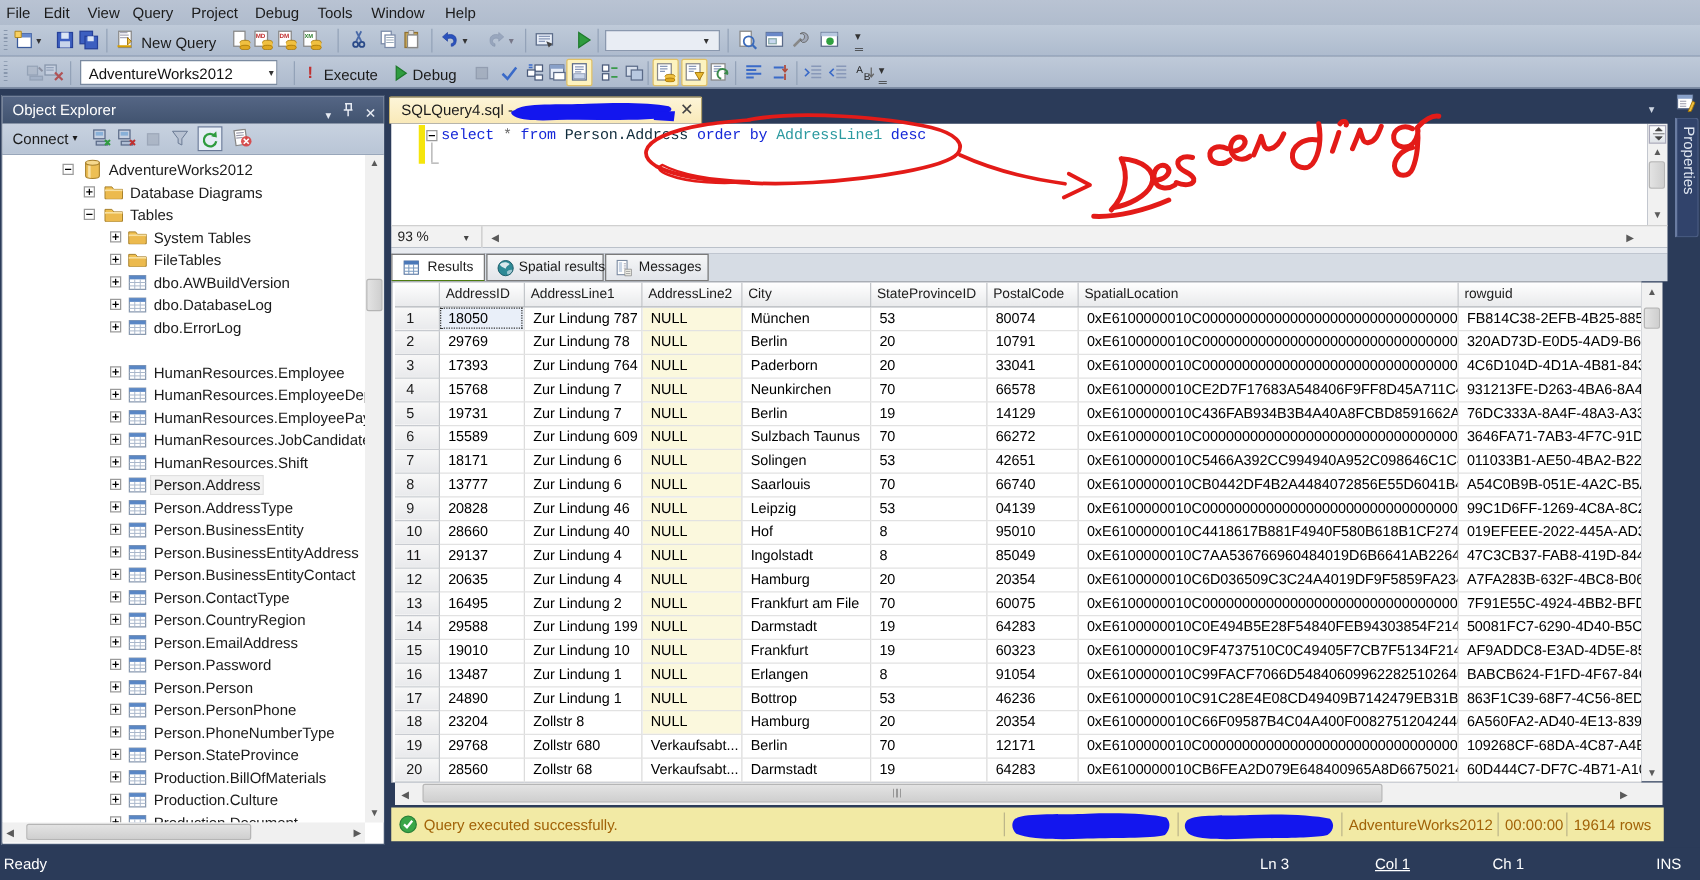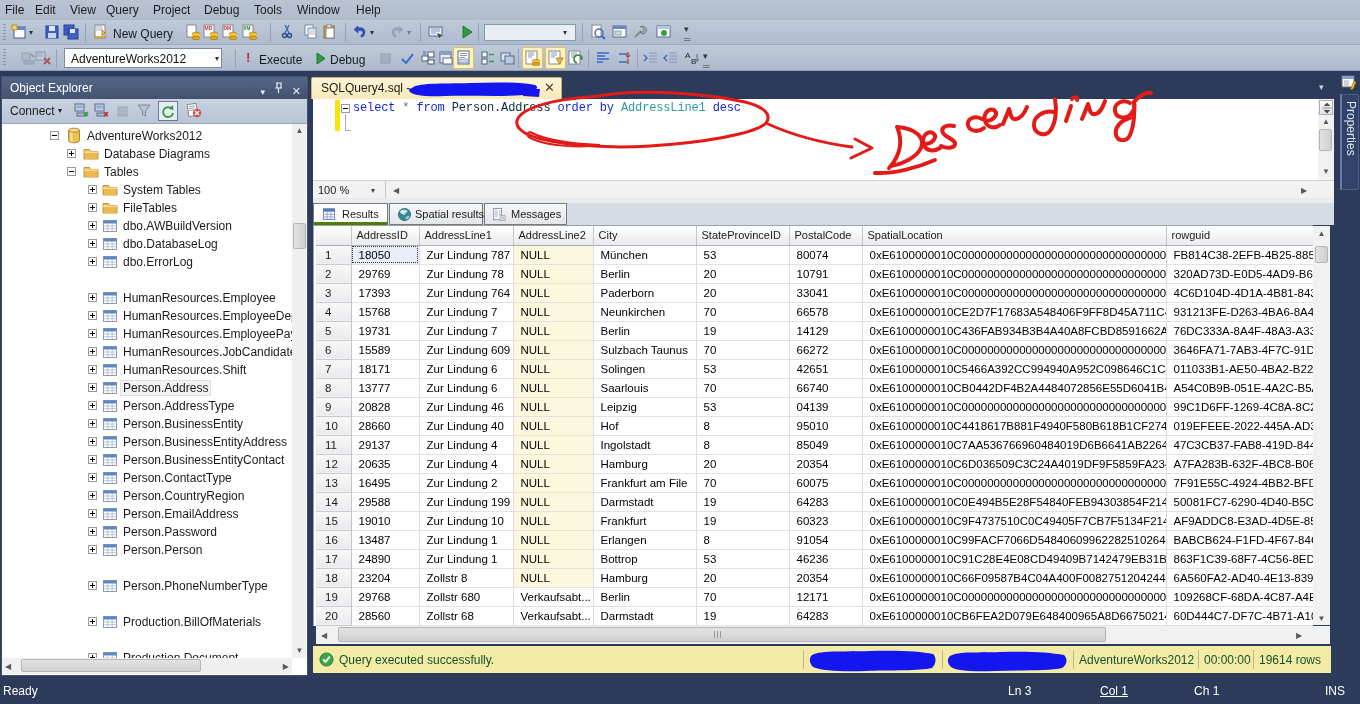--- a/index.html
+++ b/index.html
@@ -36,33 +36,33 @@
 .sbarrow { position:absolute; font-size:8px; color:#5a5a5a; text-align:center; }
 
 #doctab { left:311px; top:77px; width:251px; height:22px; background:linear-gradient(#fdf5d8,#f9e9b8); border:1px solid #c9b26a; border-bottom:none; border-radius:2px 2px 0 0; font-size:12px; color:#1b1b1b; }
 #editor { left:313px; top:99px; width:1005px; height:81px; background:#fff; }
 #edyellow { left:335px; top:100px; width:5px; height:31px; background:#f5e50c; }
 #edvsb { left:1318px; top:99px; width:16px; height:81px; background:#f1f1f1; }
 #edhbar { left:313px; top:180px; width:1021px; height:18px; background:#f2f2f2; border-top:1px solid #d0d0d0; }
 #rsplit { left:313px; top:198px; width:1021px; height:5px; background:#e8ebf0; }
 #rtabs { left:313px; top:203px; width:1021px; height:22px; background:#d6dce4; }
 .rtab { position:absolute; top:0; height:22px; white-space:nowrap; border:1px solid #7a7a7a; background:linear-gradient(#f6f7f8,#e2e5ea); font-size:11px; color:#1b1b1b; }
-.rtab.active { background:#fff; border-bottom:3px solid #4d7c0f; }
+.rtab.active { background:#fff; border-bottom:1px solid #4d7c0f; }
 
 #grid { left:313px; top:225px; width:1000px; height:401px; background:#fff; border-left:1px solid #9aa0a8; border-top:1px solid #9aa0a8; overflow:hidden; }
 #gtable { border-collapse:collapse; table-layout:fixed; width:997px; margin-left:2px; font-size:11.5px; color:#000; }
 #gtable th { font-size:11px; background:linear-gradient(#ffffff,#e9eaec); border-right:1px solid #c3c6ca; border-bottom:1px solid #aeb2b8; font-weight:normal; text-align:left; padding:0 0 0 5px; height:19px; color:#1b1b1b; }
 #gtable td { border-right:1px solid #dcdcdc; border-bottom:1px solid #e2e2e2; height:19px; padding:0 0 0 7px; white-space:nowrap; overflow:hidden; }
 #gtable td.rn { background:linear-gradient(#f8f8f8,#e9eaec); border-right:1px solid #c3c6ca; border-bottom:1px solid #c8cbd0; padding-left:9px; color:#1b1b1b; }
 #gtable td.nl { background:#fbf8dd; }
 #gtable td.sel { background:#e9eff9; outline:1px dotted #333; outline-offset:-2px; }
 #gvsb { left:1313px; top:226px; width:17px; height:399px; background:#f1f1f1; }
 #ghsb { left:316px; top:626px; width:1014px; height:18px; background:#f1f1f1; }
 
-#ystatus { left:313px; top:646px; width:1018px; height:27px; background:#f2eaa5; font-size:12px; color:#14532d; }
+#ystatus { left:313px; top:646px; width:1018px; height:27px; background:#f2eaa5; font-size:12px; color:#a16207; }
 #statusbar { left:0; top:678px; width:1360px; height:26px; background:#2b3b59; color:#fff; font-size:12px; }
 #props { left:1338px; top:72px; width:22px; height:606px; }
 
 #overlay { left:0; top:0; width:1360px; height:704px; pointer-events:none; }
 </style>
 </head>
 <body>
 <div id="root">
   <div id="menubar" class="abs">
     <span style="left:5px">File</span>
@@ -531,37 +531,64 @@
         </div>
       <div class="trow" style="left:0;top:417px;width:290px">
           <span class="pm plus" style="left:86px"></span>
           <svg class="ticn" style="left:100px" viewBox="0 0 16 16">
             <rect x="1.5" y="2.5" width="13" height="11" fill="#fff" stroke="#8a9ab0"></rect>
             <rect x="1.5" y="2.5" width="13" height="3" fill="#5a87c5"></rect>
             <path d="M1.5 8 L14.5 8 M1.5 10.7 L14.5 10.7 M5.8 5.5 L5.8 13.5 M10.2 5.5 L10.2 13.5" stroke="#aab8cc" stroke-width="0.8"></path>
           </svg>
           <span class="tlab" style="left:121px">Person.Person</span>
         </div>
+      <div class="trow" style="left:0;top:435px;width:290px">
+          <span class="pm plus" style="left:86px"></span>
+          <svg class="ticn" style="left:100px" viewBox="0 0 16 16">
+            <rect x="1.5" y="2.5" width="13" height="11" fill="#fff" stroke="#8a9ab0"></rect>
+            <rect x="1.5" y="2.5" width="13" height="3" fill="#5a87c5"></rect>
+            <path d="M1.5 8 L14.5 8 M1.5 10.7 L14.5 10.7 M5.8 5.5 L5.8 13.5 M10.2 5.5 L10.2 13.5" stroke="#aab8cc" stroke-width="0.8"></path>
+          </svg>
+          <span class="tlab" style="left:121px">Person.PersonPhone</span>
+        </div>
       <div class="trow" style="left:0;top:453px;width:290px">
           <span class="pm plus" style="left:86px"></span>
           <svg class="ticn" style="left:100px" viewBox="0 0 16 16">
             <rect x="1.5" y="2.5" width="13" height="11" fill="#fff" stroke="#8a9ab0"></rect>
             <rect x="1.5" y="2.5" width="13" height="3" fill="#5a87c5"></rect>
             <path d="M1.5 8 L14.5 8 M1.5 10.7 L14.5 10.7 M5.8 5.5 L5.8 13.5 M10.2 5.5 L10.2 13.5" stroke="#aab8cc" stroke-width="0.8"></path>
           </svg>
           <span class="tlab" style="left:121px">Person.PhoneNumberType</span>
         </div>
+      <div class="trow" style="left:0;top:471px;width:290px">
+          <span class="pm plus" style="left:86px"></span>
+          <svg class="ticn" style="left:100px" viewBox="0 0 16 16">
+            <rect x="1.5" y="2.5" width="13" height="11" fill="#fff" stroke="#8a9ab0"></rect>
+            <rect x="1.5" y="2.5" width="13" height="3" fill="#5a87c5"></rect>
+            <path d="M1.5 8 L14.5 8 M1.5 10.7 L14.5 10.7 M5.8 5.5 L5.8 13.5 M10.2 5.5 L10.2 13.5" stroke="#aab8cc" stroke-width="0.8"></path>
+          </svg>
+          <span class="tlab" style="left:121px">Person.StateProvince</span>
+        </div>
       <div class="trow" style="left:0;top:489px;width:290px">
           <span class="pm plus" style="left:86px"></span>
           <svg class="ticn" style="left:100px" viewBox="0 0 16 16">
             <rect x="1.5" y="2.5" width="13" height="11" fill="#fff" stroke="#8a9ab0"></rect>
             <rect x="1.5" y="2.5" width="13" height="3" fill="#5a87c5"></rect>
             <path d="M1.5 8 L14.5 8 M1.5 10.7 L14.5 10.7 M5.8 5.5 L5.8 13.5 M10.2 5.5 L10.2 13.5" stroke="#aab8cc" stroke-width="0.8"></path>
           </svg>
           <span class="tlab" style="left:121px">Production.BillOfMaterials</span>
+        </div>
+      <div class="trow" style="left:0;top:507px;width:290px">
+          <span class="pm plus" style="left:86px"></span>
+          <svg class="ticn" style="left:100px" viewBox="0 0 16 16">
+            <rect x="1.5" y="2.5" width="13" height="11" fill="#fff" stroke="#8a9ab0"></rect>
+            <rect x="1.5" y="2.5" width="13" height="3" fill="#5a87c5"></rect>
+            <path d="M1.5 8 L14.5 8 M1.5 10.7 L14.5 10.7 M5.8 5.5 L5.8 13.5 M10.2 5.5 L10.2 13.5" stroke="#aab8cc" stroke-width="0.8"></path>
+          </svg>
+          <span class="tlab" style="left:121px">Production.Culture</span>
         </div>
       <div class="trow" style="left:0;top:525px;width:290px">
           <span class="pm plus" style="left:86px"></span>
           <svg class="ticn" style="left:100px" viewBox="0 0 16 16">
             <rect x="1.5" y="2.5" width="13" height="11" fill="#fff" stroke="#8a9ab0"></rect>
             <rect x="1.5" y="2.5" width="13" height="3" fill="#5a87c5"></rect>
             <path d="M1.5 8 L14.5 8 M1.5 10.7 L14.5 10.7 M5.8 5.5 L5.8 13.5 M10.2 5.5 L10.2 13.5" stroke="#aab8cc" stroke-width="0.8"></path>
           </svg>
           <span class="tlab" style="left:121px">Production.Document</span>
         </div>
@@ -592,21 +619,21 @@
   <div id="edyellow" class="abs"></div>
   <div id="edvsb" class="abs">
     <div style="position:absolute;left:1px;top:1px;width:14px;height:15px;background:linear-gradient(#fdfdfd,#dfe3e8);border:1px solid #aab;"><svg viewBox="0 0 14 14" style="width:14px;height:13px">
           <path d="M7 1 L10 4 L4 4 Z M2 6.5 L12 6.5 M7 12 L4 9 L10 9 Z" fill="#444" stroke="#444" stroke-width="0.6"></path>
         </svg></div>
     <div class="sbarrow" style="left:0;top:18px;width:16px;">▲</div>
     <div class="sbthumb" style="left:1px;top:30px;width:13px;height:22px;"></div>
     <div class="sbarrow" style="left:0;top:68px;width:16px;">▼</div>
   </div>
   <div id="edhbar" class="abs">
-    <span style="position:absolute;left:5px;top:3px;font-size:11px;color:#222">100 %</span>
+    <span style="position:absolute;left:5px;top:3px;font-size:11px;color:#222">93 %</span>
     <span style="position:absolute;left:58px;top:5px;font-size:8px;color:#444">▾</span>
     <div style="position:absolute;left:72px;top:0;width:1px;height:18px;background:#c8c8c8"></div>
     <div class="sbarrow" style="left:80px;top:5px;">◀</div>
     <div class="sbarrow" style="left:988px;top:5px;">▶</div>
   </div>
   <div id="rsplit" class="abs"></div>
   <div id="rtabs" class="abs">
     <div class="rtab active" style="left:0px;width:75px;">
       <svg style="position:absolute;left:8px;top:4px;width:14px;height:13px" viewBox="0 0 16 16">
           <rect x="1" y="1" width="14" height="13" fill="#fff" stroke="#4a6a9a"></rect>

